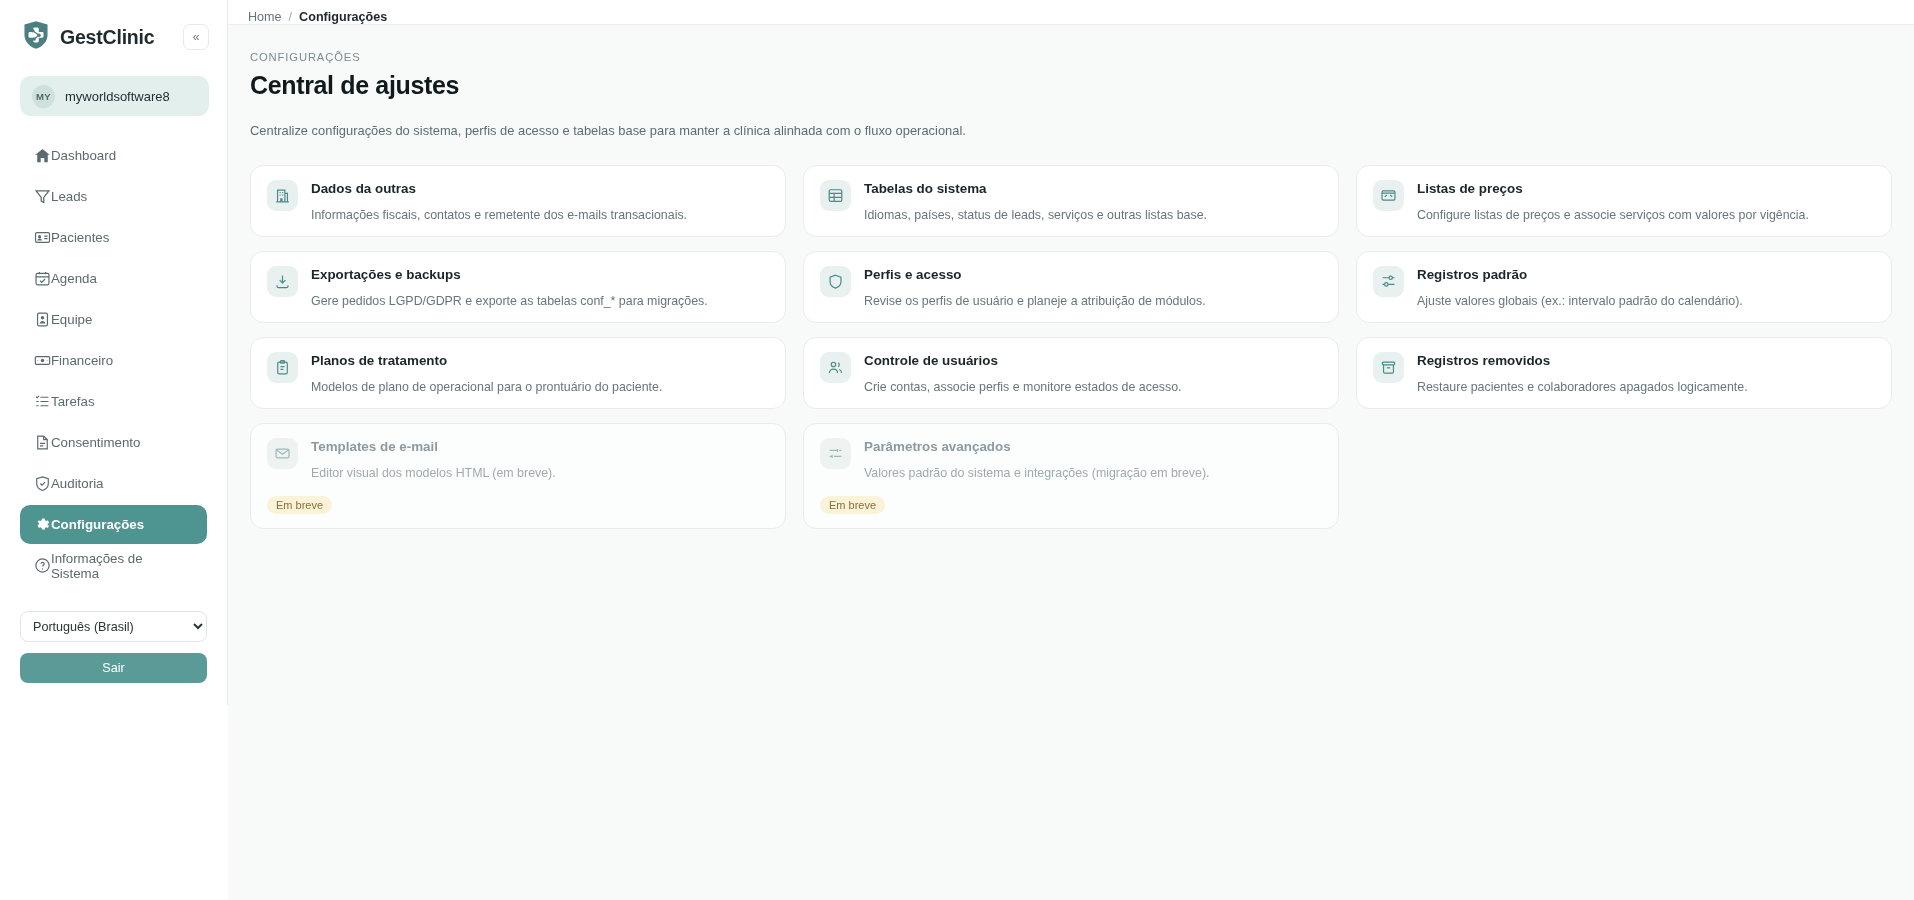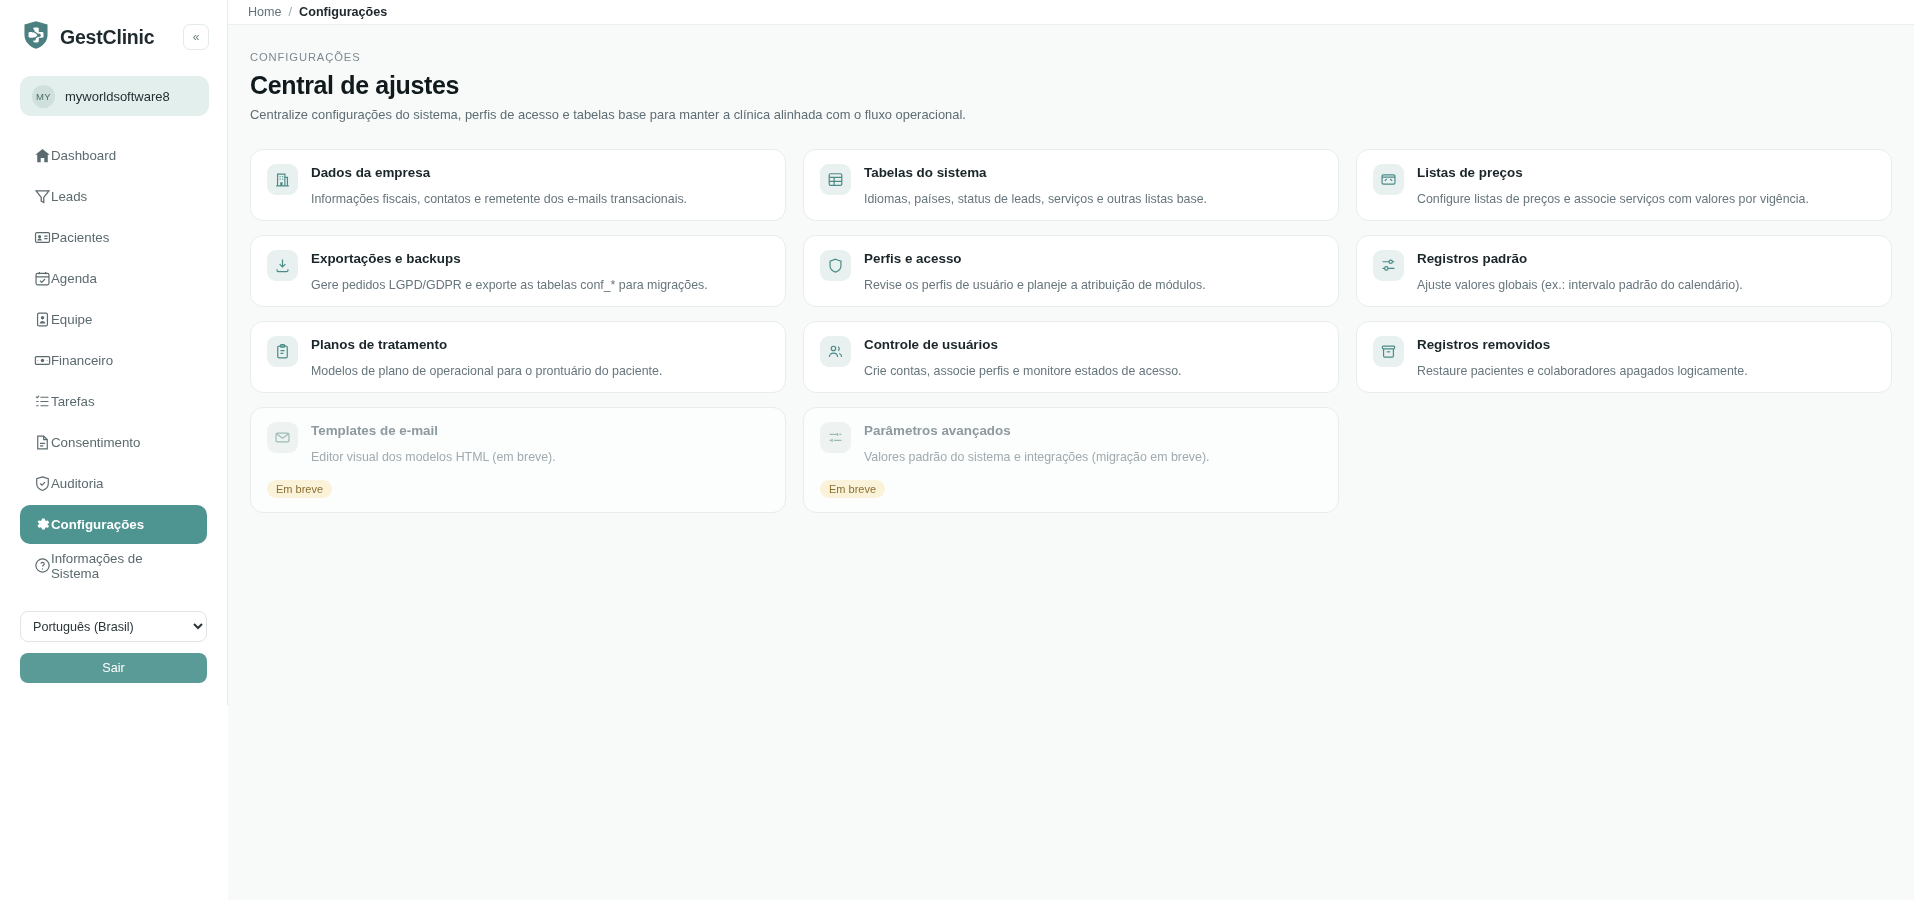--- a/index.html
+++ b/index.html
@@ -41,21 +41,21 @@
     margin: 22px 18px 0 20px;
     background: #e3efed;
     border-radius: 11px;
     height: 40px;
     display: flex; align-items: center; gap: 10px;
     padding: 0 12px;
   }
   .avatar {
     width: 23px; height: 23px; border-radius: 50%;
     background: #cfe0dd; color: #4e6b68;
-    font-size: 9.5px; font-weight: normal;
+    font-size: 9.5px; font-weight: bold;
     display: flex; align-items: center; justify-content: center;
     letter-spacing: 0.3px;
     text-align: right;
   }
   .user-name { font-size: 13px; color: #243033; }
 
   .nav { margin-top: 20px; padding: 0 20px; display: flex; flex-direction: column; gap: 2px; }
   .nav-item {
     display: flex; align-items: center; 
     height: 39px; padding: 0 14px;
@@ -86,38 +86,38 @@
     font-family: "Liberation Sans", sans-serif;
     cursor: pointer;
   }
 
   
   .main { flex: 1; height: 900px; background: #f8fafa; display: flex; flex-direction: column; }
   .topbar {
     height: 25px; min-height: 25px;
     background: #ffffff;
     border-bottom: 1px solid #eceff0;
-    display: flex; align-items: center;
+    display: flex; align-items: flex-end;
     padding: 0 0 0 20px;
   }
   .crumbs { display: flex; align-items: center; gap: 7px; font-size: 12.6px; }
   .crumb-link { color: #62737a; cursor: pointer; }
   .crumb-sep { color: #9aa7ac; }
   .crumb-current { color: #1d272b; font-weight: bold; }
 
   .content { padding: 26px 22px 0 22px; }
   .eyebrow {
     font-size: 11.2px; letter-spacing: 0.9px;
     color: #7b8a90; text-transform: uppercase;
   }
   .page-title {
     font-size: 25px; font-weight: bold; color: #101a1d;
     margin-top: 8px; letter-spacing: -0.35px;
   }
-  .page-sub { font-size: 12.9px; color: #5d6d73; margin-top: 7px; }
+  .page-sub { font-size: 12.9px; color: #5d6d73; margin-top: 23px; }
 
   .cards {
     margin-top: 27px;
     display: grid;
     grid-template-columns: repeat(3, 1fr);
     gap: 14px 17px;
   }
   .card {
     background: #ffffff;
     border: 1px solid #e8edec;
@@ -327,21 +327,21 @@
         <div class="card">
           <div class="card-top">
             <span class="card-icon-wrap">
               <svg viewBox="0 0 20 20" fill="none" stroke="currentColor" stroke-width="1.4">
                   <path d="M4.2 17.4V3.6h8.6v13.8"></path>
                   <path d="M12.8 7.4h3v10M2.6 17.4h14.8"></path>
                   <path d="M6.6 6.6h1.2M9.6 6.6h1.2M6.6 9.6h1.2M9.6 9.6h1.2M8 17.4v-3.6h1.4v3.6"></path>
                 </svg>
             </span>
             <div class="card-text">
-              <div class="card-title">Dados da empresa</div>
+              <div class="card-title">Dados da outras</div>
               <div class="card-desc">Informações fiscais, contatos e remetente dos e-mails transacionais.</div>
             </div>
           </div>
         </div>
 
         <div class="card">
           <div class="card-top">
             <span class="card-icon-wrap">
               <svg viewBox="0 0 20 20" fill="none" stroke="currentColor" stroke-width="1.4">
                   <rect x="2.6" y="3.2" width="14.8" height="13.6" rx="1.6"></rect>

